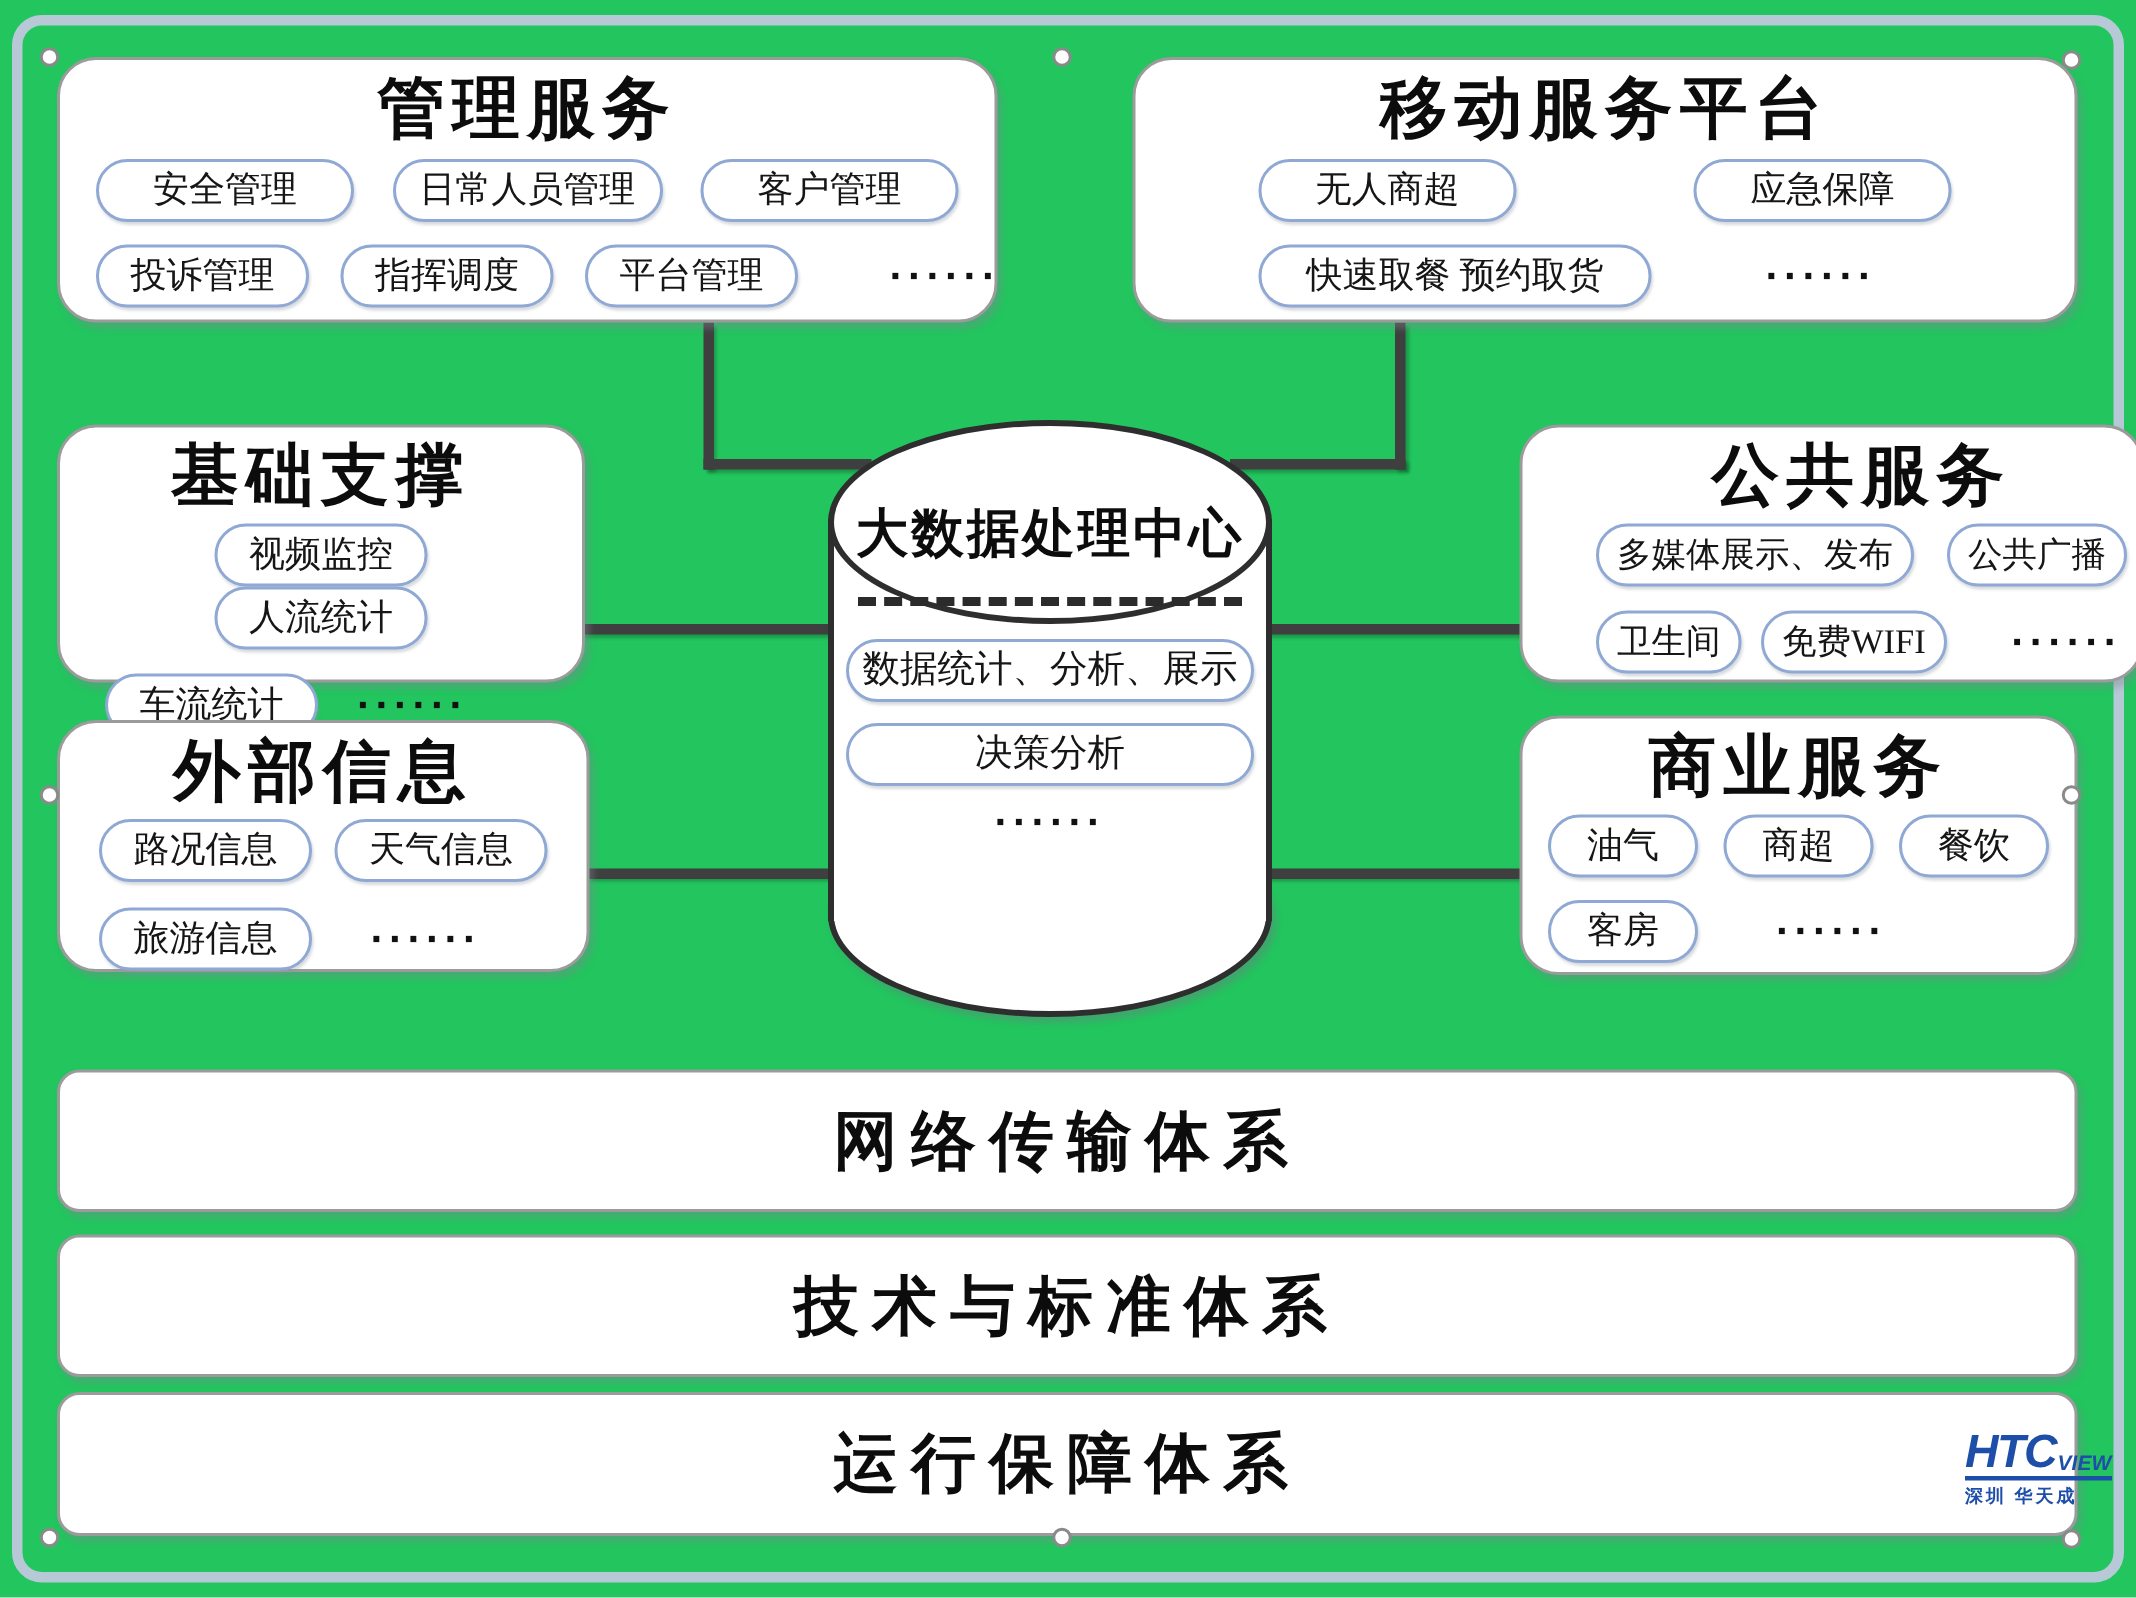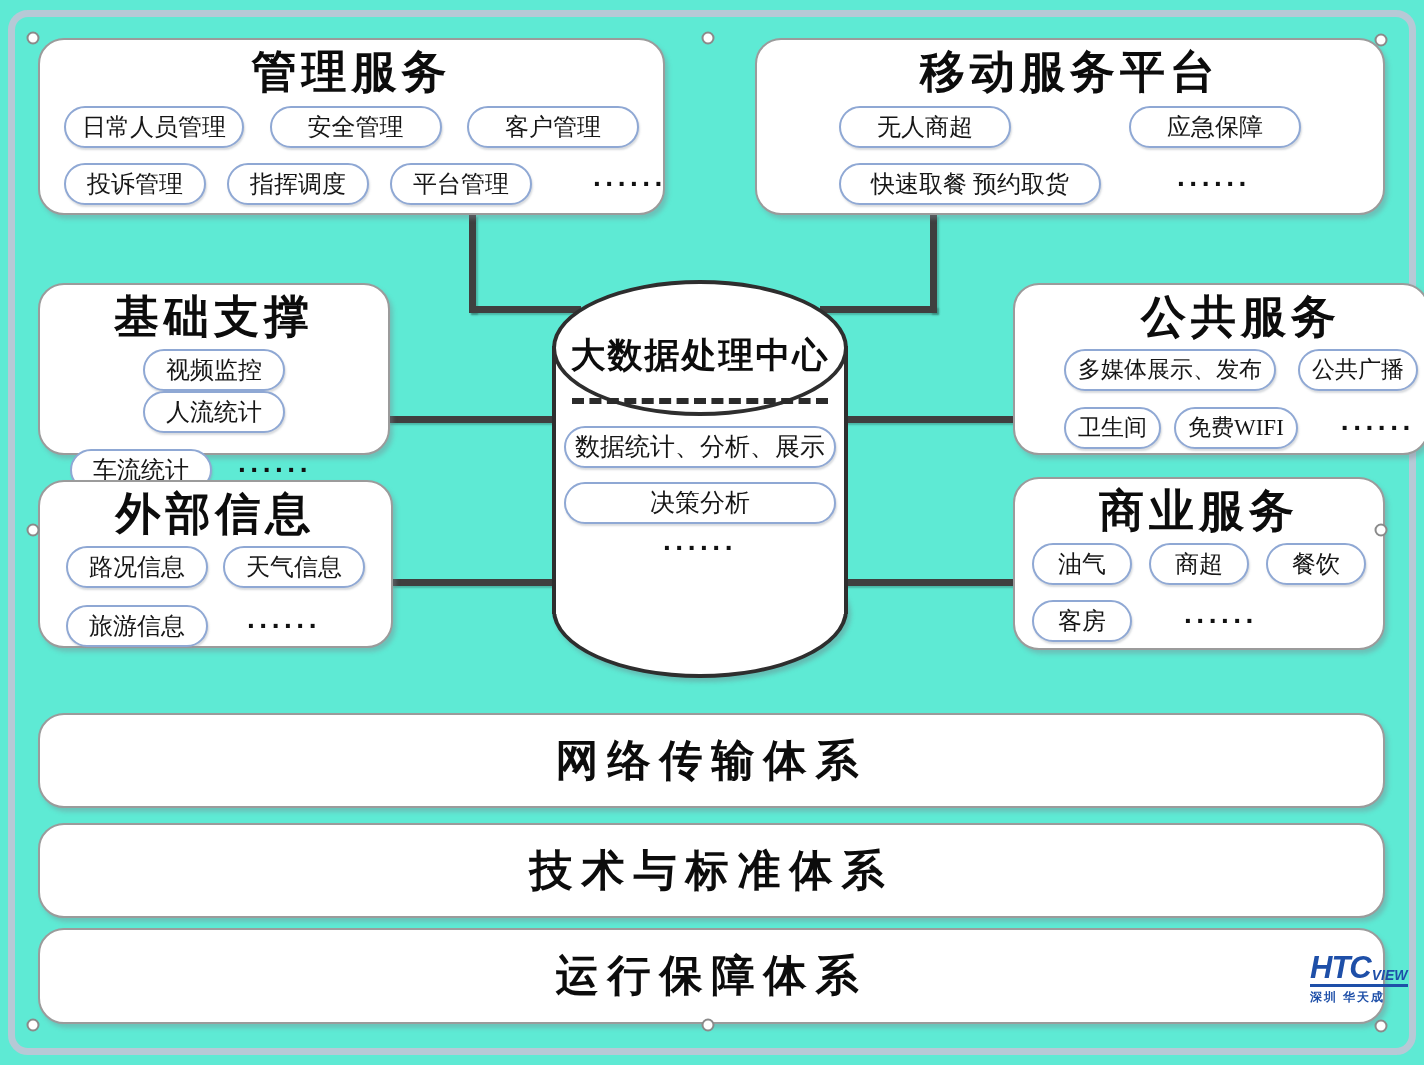--- a/index.html
+++ b/index.html
@@ -1,34 +1,34 @@
 <!DOCTYPE html>
 <html><head>
 <meta charset="utf-8">
 <style>
   html,body{margin:0;padding:0;background:#fff;}
-  .canvas{position:relative;width:1424px;height:1065px;background:#5eead4;overflow:hidden;
+  .canvas{position:relative;width:1424px;height:1065px;background:#22c55e;overflow:hidden;
           font-family:"Liberation Sans","DejaVu Sans",sans-serif;}
   .frame{position:absolute;left:8px;top:10px;width:1408px;height:1045px;border:7px solid #b7c9d6;
          border-radius:20px;box-sizing:border-box;z-index:0;}
   
   .box{position:absolute;background:#fff;border:2px solid #9b9b9b;border-radius:26px;box-sizing:border-box;
        box-shadow:3px 4px 4px rgba(125,135,145,.4);z-index:2;}
   .box-title{font-weight:900;font-size:45px;line-height:54px;color:#0c0c0c;text-align:center;
              margin-top:5px;letter-spacing:5px;}
   .row{display:flex;align-items:center;}
   .pill{display:inline-flex;align-items:center;justify-content:center;border:2px solid #8fa8d4;
         border-radius:999px;background:#fff;font-family:"Liberation Serif","DejaVu Serif",serif;
         font-size:24px;color:#161616;padding:3px 16px;line-height:32px;white-space:nowrap;
         box-sizing:border-box;box-shadow:1px 2px 2px rgba(140,150,160,.35);}
   .pill-sm{font-size:23px;padding:3px 12px;}
   .pw170{min-width:172px;} .pw140{min-width:142px;} .pw98{min-width:100px;}
   .dots{font-weight:900;font-size:28px;color:#111;letter-spacing:3px;line-height:1;}
   
-  .bar{position:absolute;left:38px;width:1347px;background:#fff;border:2px solid #9b9b9b;border-radius:26px;
+  .bar{position:absolute;left:38px;width:1347px;background:#fff;border:2px solid #9b9b9b;border-radius:15px;
        box-sizing:border-box;display:flex;align-items:center;justify-content:center;
        font-family:"Liberation Serif","DejaVu Serif",serif;font-weight:bold;font-size:43px;
        letter-spacing:9px;color:#0c0c0c;box-shadow:3px 4px 4px rgba(125,135,145,.4);z-index:2;}
   
   .conn{position:absolute;background:#3f3f3f;z-index:1;box-shadow:2px 2px 2px rgba(0,0,0,.22);}
   
   .cyl-bottom{position:absolute;left:552px;top:542px;width:296px;height:136px;border:4px solid #2e2e2e;
               border-radius:50%;background:#fff;box-sizing:border-box;z-index:2;
               box-shadow:3px 4px 4px rgba(110,120,130,.4);}
   .cyl-body{position:absolute;left:552px;top:346px;width:296px;height:268px;background:#fff;
@@ -66,22 +66,22 @@
   <div class="conn" style="left:930px;top:215px;width:7px;height:98px;"></div>
   <div class="conn" style="left:820px;top:306px;width:117px;height:7px;"></div>
   <div class="conn" style="left:388px;top:416px;width:176px;height:7px;"></div>
   <div class="conn" style="left:838px;top:416px;width:177px;height:7px;"></div>
   <div class="conn" style="left:391px;top:579px;width:173px;height:7px;"></div>
   <div class="conn" style="left:838px;top:579px;width:177px;height:7px;"></div>
 
   <div class="box" style="left:38px;top:38px;width:627px;height:177px;">
     <div class="box-title">管理服务</div>
     <div class="row" style="margin:7px 24px 0;justify-content:space-between;">
+      <span class="pill pw170">安全管理</span>
       <span class="pill pw170">日常人员管理</span>
-      <span class="pill pw170">安全管理</span>
       <span class="pill pw170">客户管理</span>
     </div>
     <div class="row" style="margin:15px 24px 0;gap:21px;">
       <span class="pill pw140">投诉管理</span>
       <span class="pill pw140">指挥调度</span>
       <span class="pill pw140">平台管理</span>
       <span class="dots" style="margin-left:40px;">······</span>
     </div>
   </div>
 

